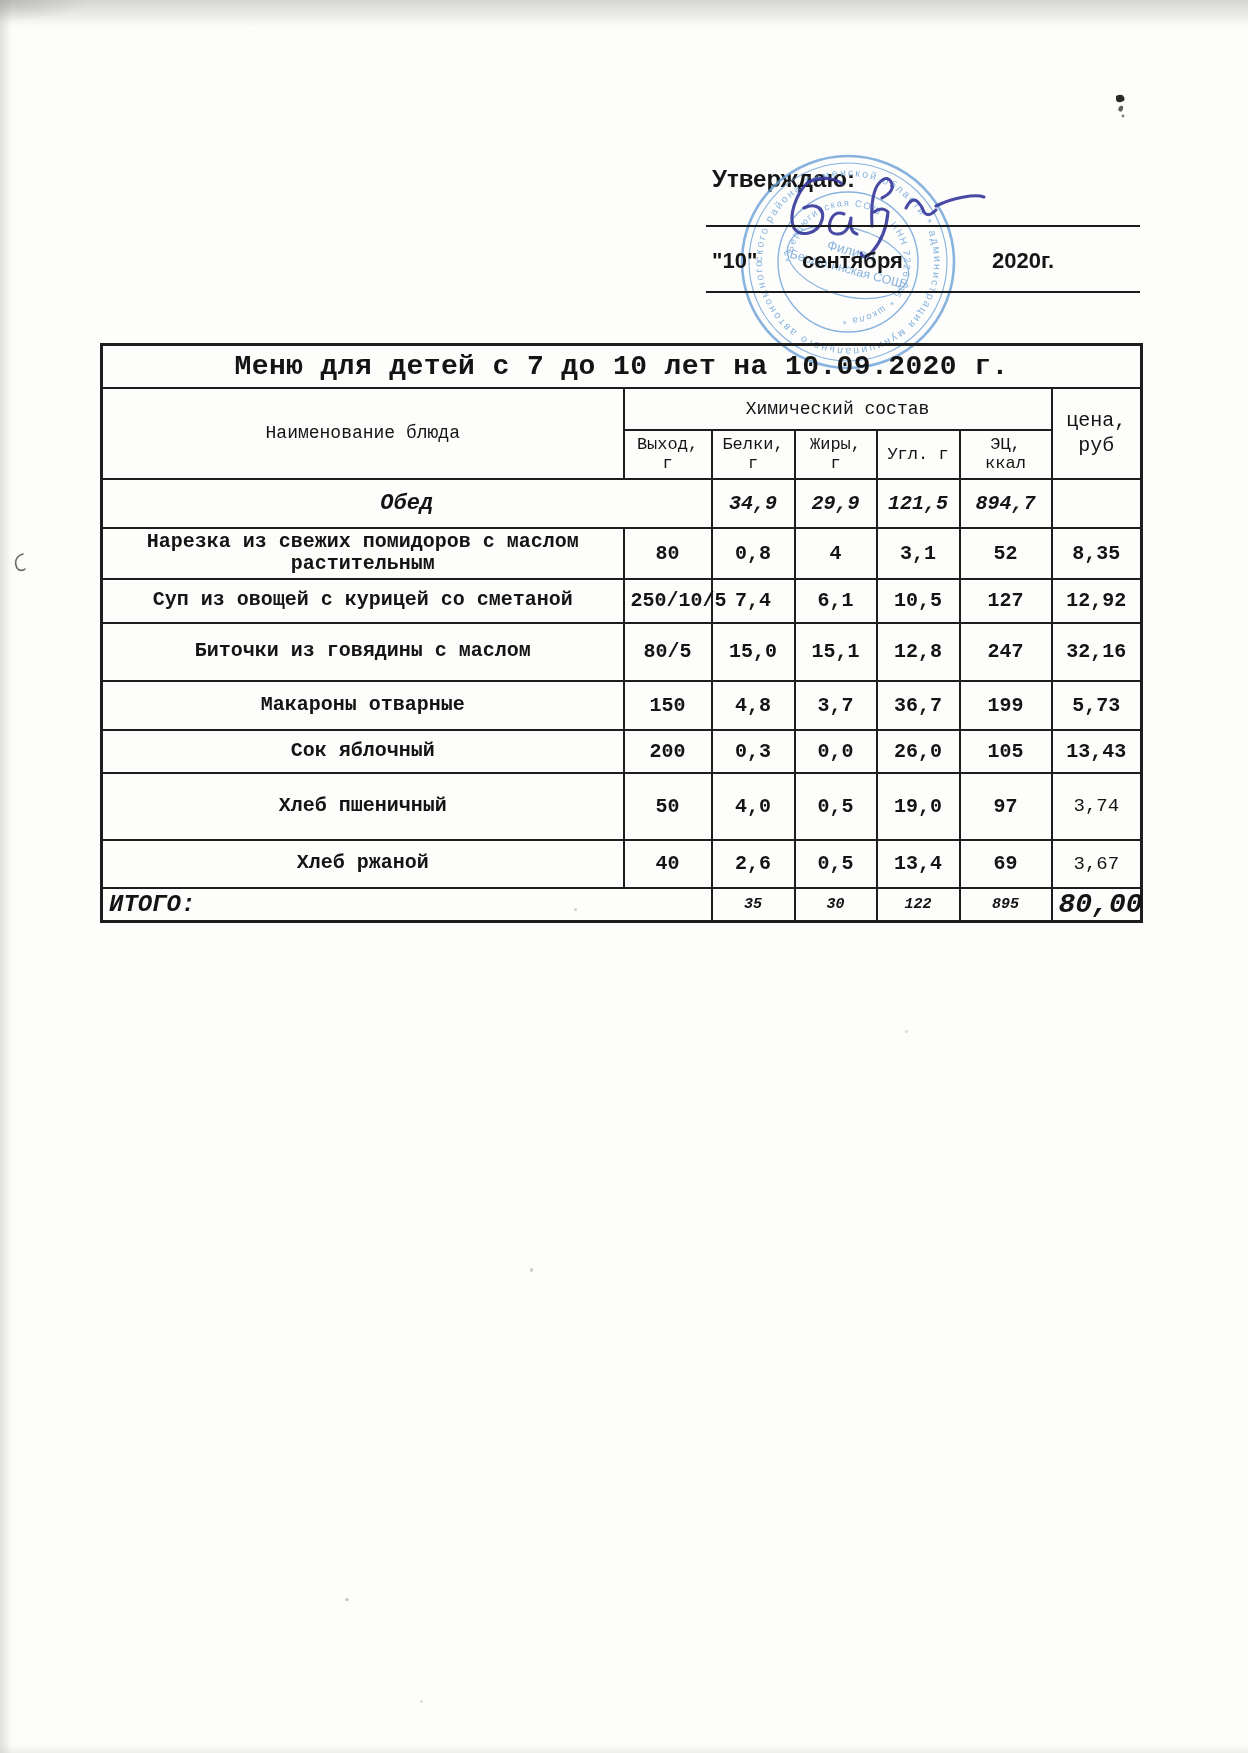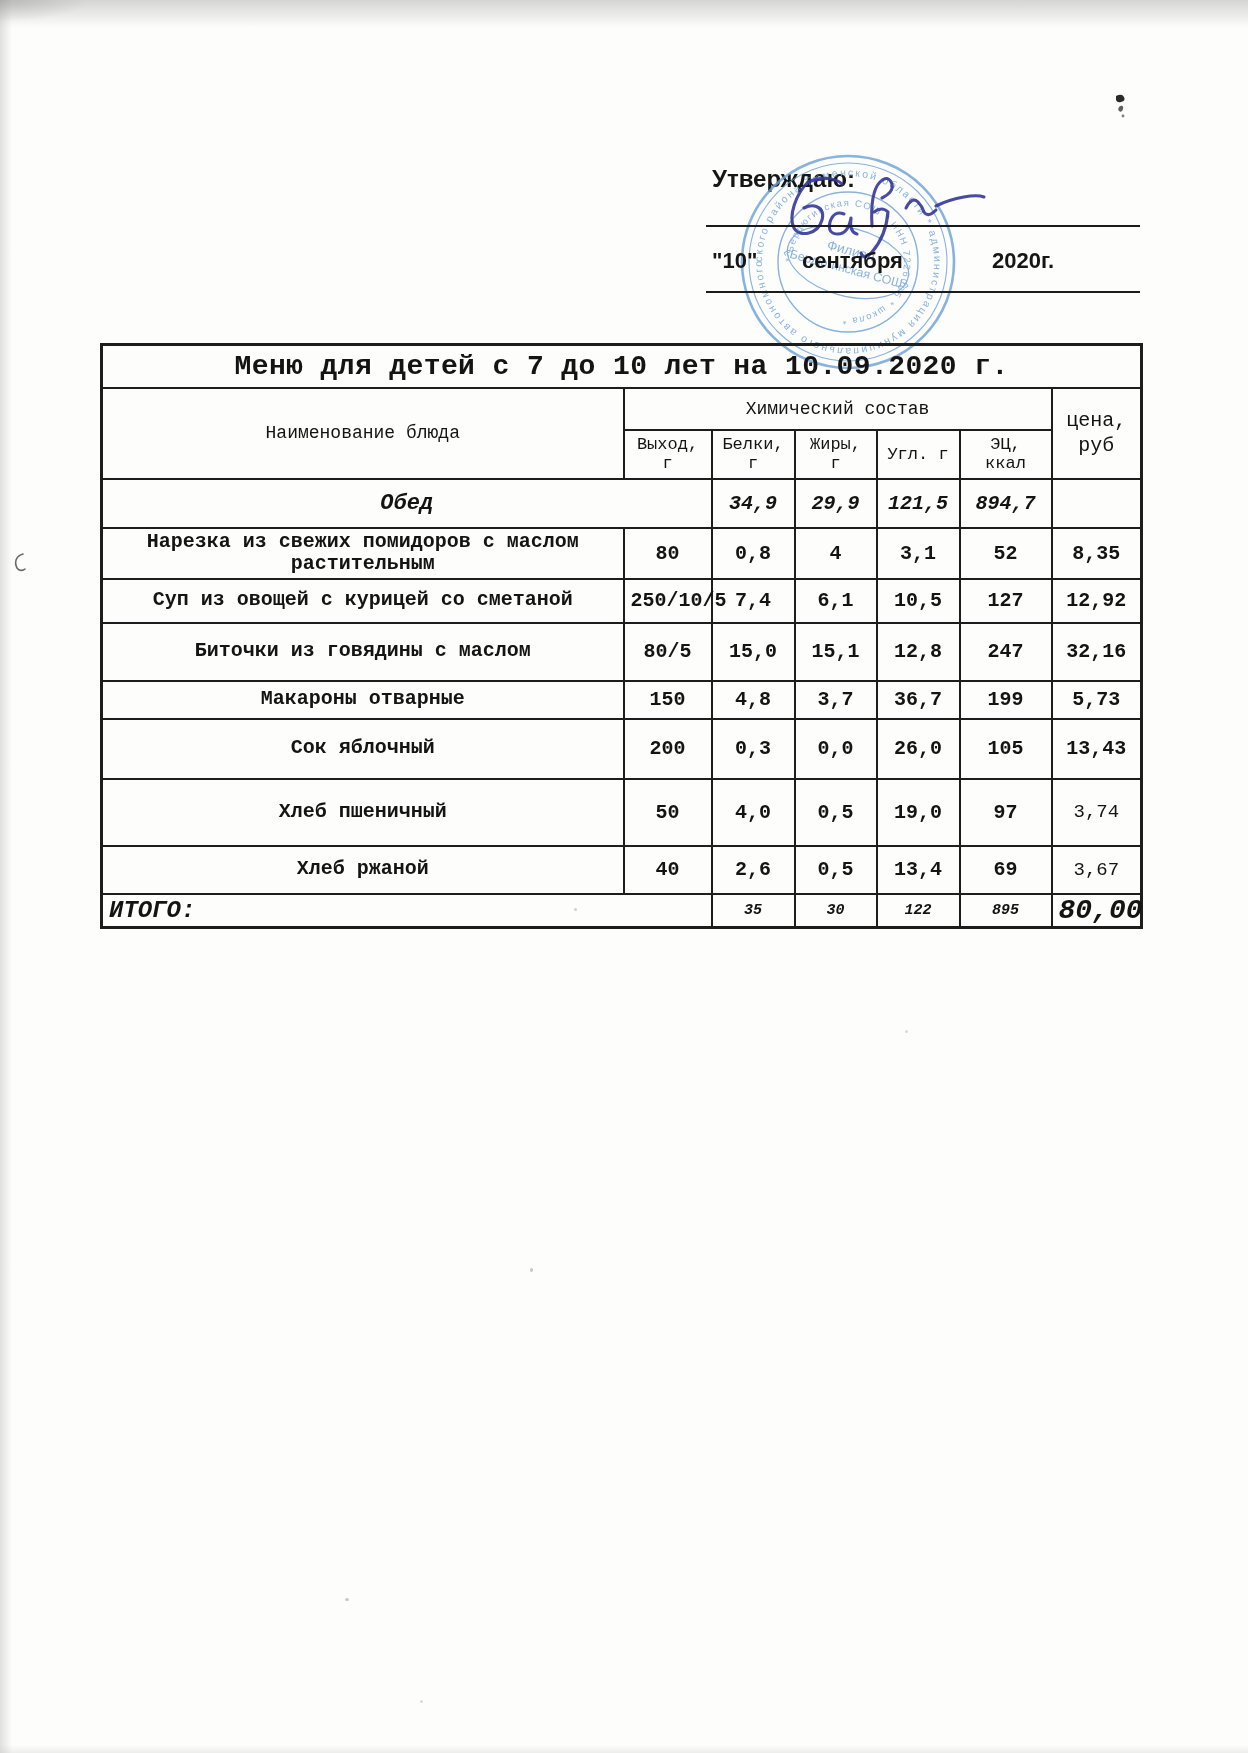--- a/index.html
+++ b/index.html
@@ -39,21 +39,21 @@
   table.menu{
     position:absolute;left:100px;top:343px;width:1040px;
     border-collapse:collapse;table-layout:fixed;
     font-family:Liberation Mono, monospace;color:#141414;
   }
   table.menu td{border:2px solid #1d1d1d;padding:0 6px;text-align:center;vertical-align:middle;}
   table.menu{border:3px solid #1d1d1d;}
 
   .h-title{height:43px} .h-head1{height:42px} .h-head2{height:49px}
   .h-r0{height:49px} .h-r1{height:51px} .h-r2{height:44px} .h-r3{height:58px}
-  .h-r4{height:38px} .h-r5{height:60px} .h-r6{height:67px} .h-r7{height:48px}
+  .h-r4{height:49px} .h-r5{height:43px} .h-r6{height:67px} .h-r7{height:48px}
   .h-r8{height:32px}
 
   td.tbl-title{font-size:28px;font-weight:bold;letter-spacing:.4px;}
   td.hdr-name{font-size:18px;}
   td.hdr-group{font-size:18px;}
   td.hdr-sub{font-size:17px;}
   td.hdr-price{font-size:20px;white-space:pre-line;line-height:1.25;}
 
   td.dish{ text-align:left;font-weight:bold;font-size:20px;line-height:1.12;padding-left:5px;}
   td.num{font-weight:bold;font-size:20px;}

